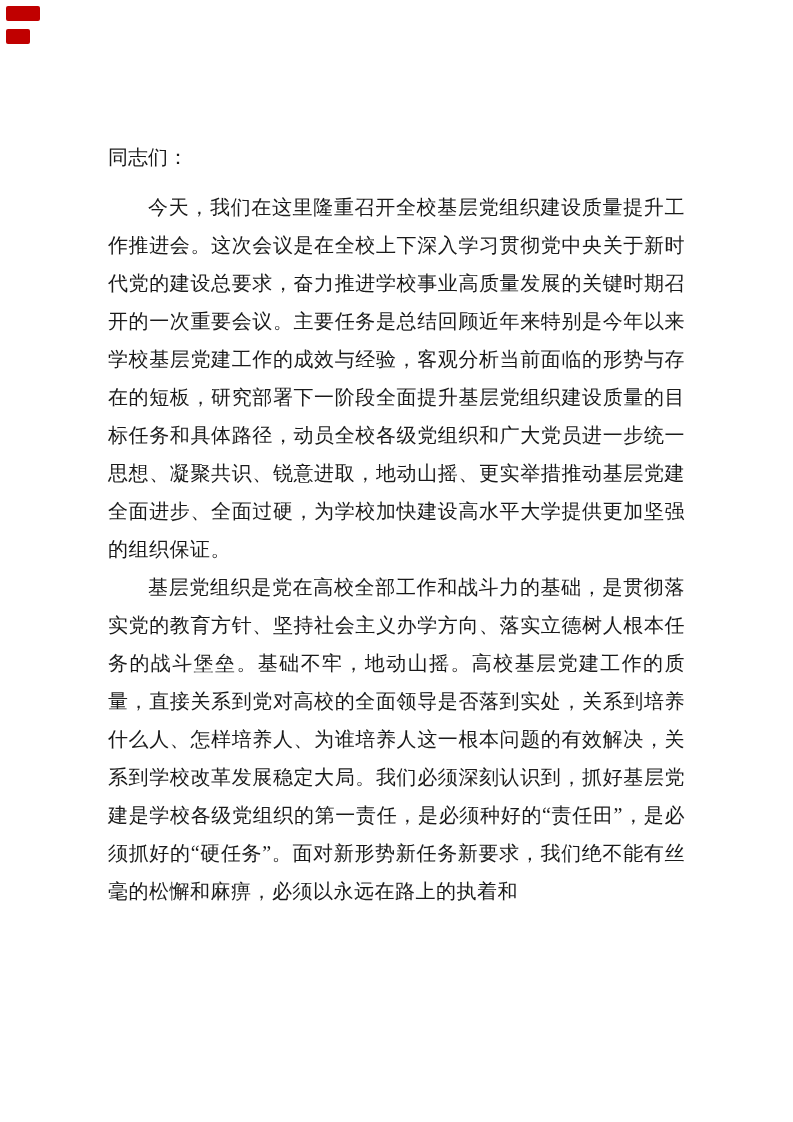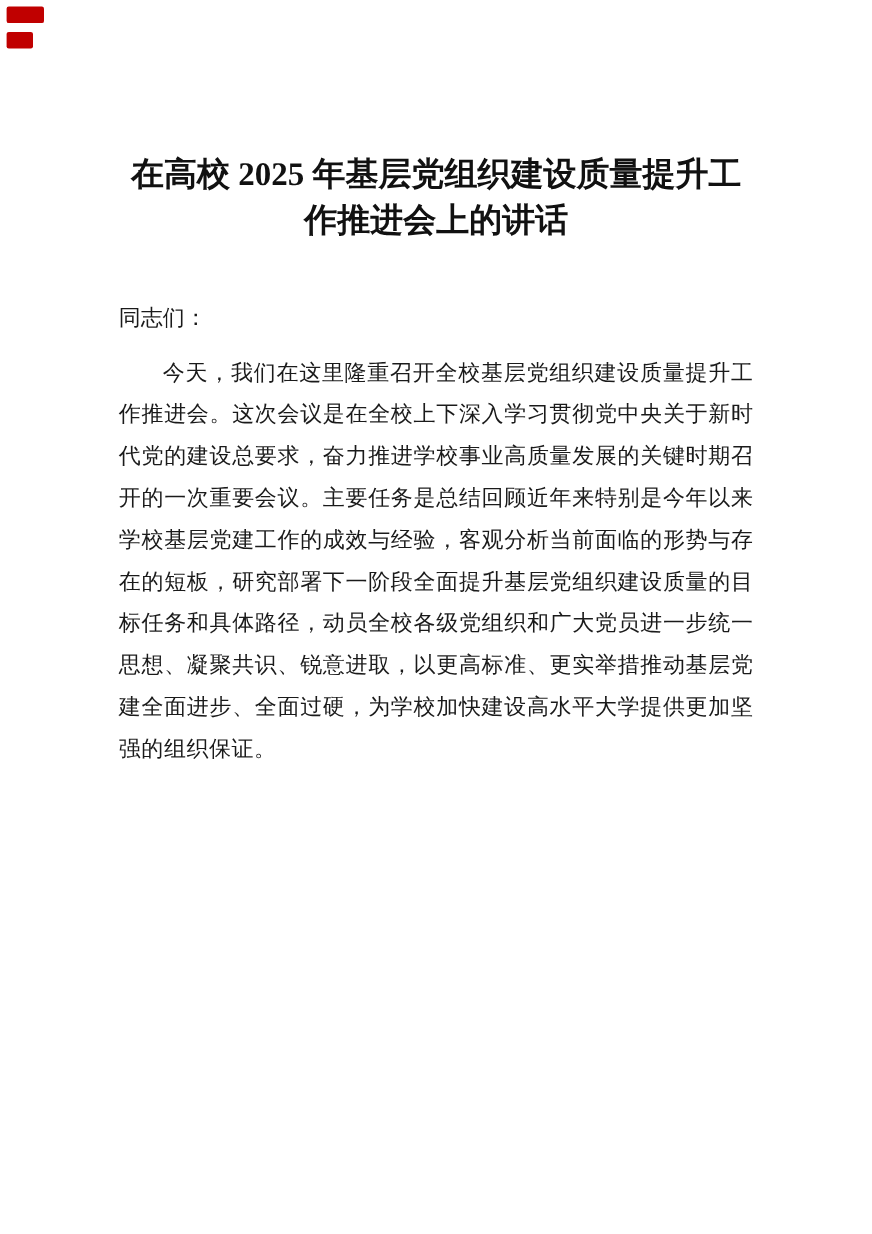--- a/index.html
+++ b/index.html
@@ -63,21 +63,21 @@
 <body>
 
 <div class="page">
 
   <div class="corner-tags">
     <div class="corner-tag tag-1" style="background: rgb(192, 0, 0);"></div>
     <div class="corner-tag tag-2" style="background: rgb(192, 0, 0);"></div>
   </div>
 
   <div class="content">
-    <h1 class="doc-title">在高校 2025 年基层党组织建设质量提升工作推进会上的讲话</h1>
 
     <p class="salutation">同志们：</p>
 
-    <p class="body-para">今天，我们在这里隆重召开全校基层党组织建设质量提升工作推进会。这次会议是在全校上下深入学习贯彻党中央关于新时代党的建设总要求，奋力推进学校事业高质量发展的关键时期召开的一次重要会议。主要任务是总结回顾近年来特别是今年以来学校基层党建工作的成效与经验，客观分析当前面临的形势与存在的短板，研究部署下一阶段全面提升基层党组织建设质量的目标任务和具体路径，动员全校各级党组织和广大党员进一步统一思想、凝聚共识、锐意进取，以更高标准、更实举措推动基层党建全面进步、全面过硬，为学校加快建设高水平大学提供更加坚强的组织保证。</p>
+    <p class="body-para">今天，我们在这里隆重召开全校基层党组织建设质量提升工作推进会。这次会议是在全校上下深入学习贯彻党中央关于新时代党的建设总要求，奋力推进学校事业高质量发展的关键时期召开的一次重要会议。主要任务是总结回顾近年来特别是今年以来学校基层党建工作的成效与经验，客观分析当前面临的形势与存在的短板，研究部署下一阶段全面提升基层党组织建设质量的目标任务和具体路径，动员全校各级党组织和广大党员进一步统一思想、凝聚共识、锐意进取，地动山摇、更实举措推动基层党建全面进步、全面过硬，为学校加快建设高水平大学提供更加坚强的组织保证。</p>
 
+    <p class="body-para">基层党组织是党在高校全部工作和战斗力的基础，是贯彻落实党的教育方针、坚持社会主义办学方向、落实立德树人根本任务的战斗堡垒。基础不牢，地动山摇。高校基层党建工作的质量，直接关系到党对高校的全面领导是否落到实处，关系到培养什么人、怎样培养人、为谁培养人这一根本问题的有效解决，关系到学校改革发展稳定大局。我们必须深刻认识到，抓好基层党建是学校各级党组织的第一责任，是必须种好的“责任田”，是必须抓好的“硬任务”。面对新形势新任务新要求，我们绝不能有丝毫的松懈和麻痹，必须以永远在路上的执着和</p>
   </div>
 
 </div>
 
 </body></html>

